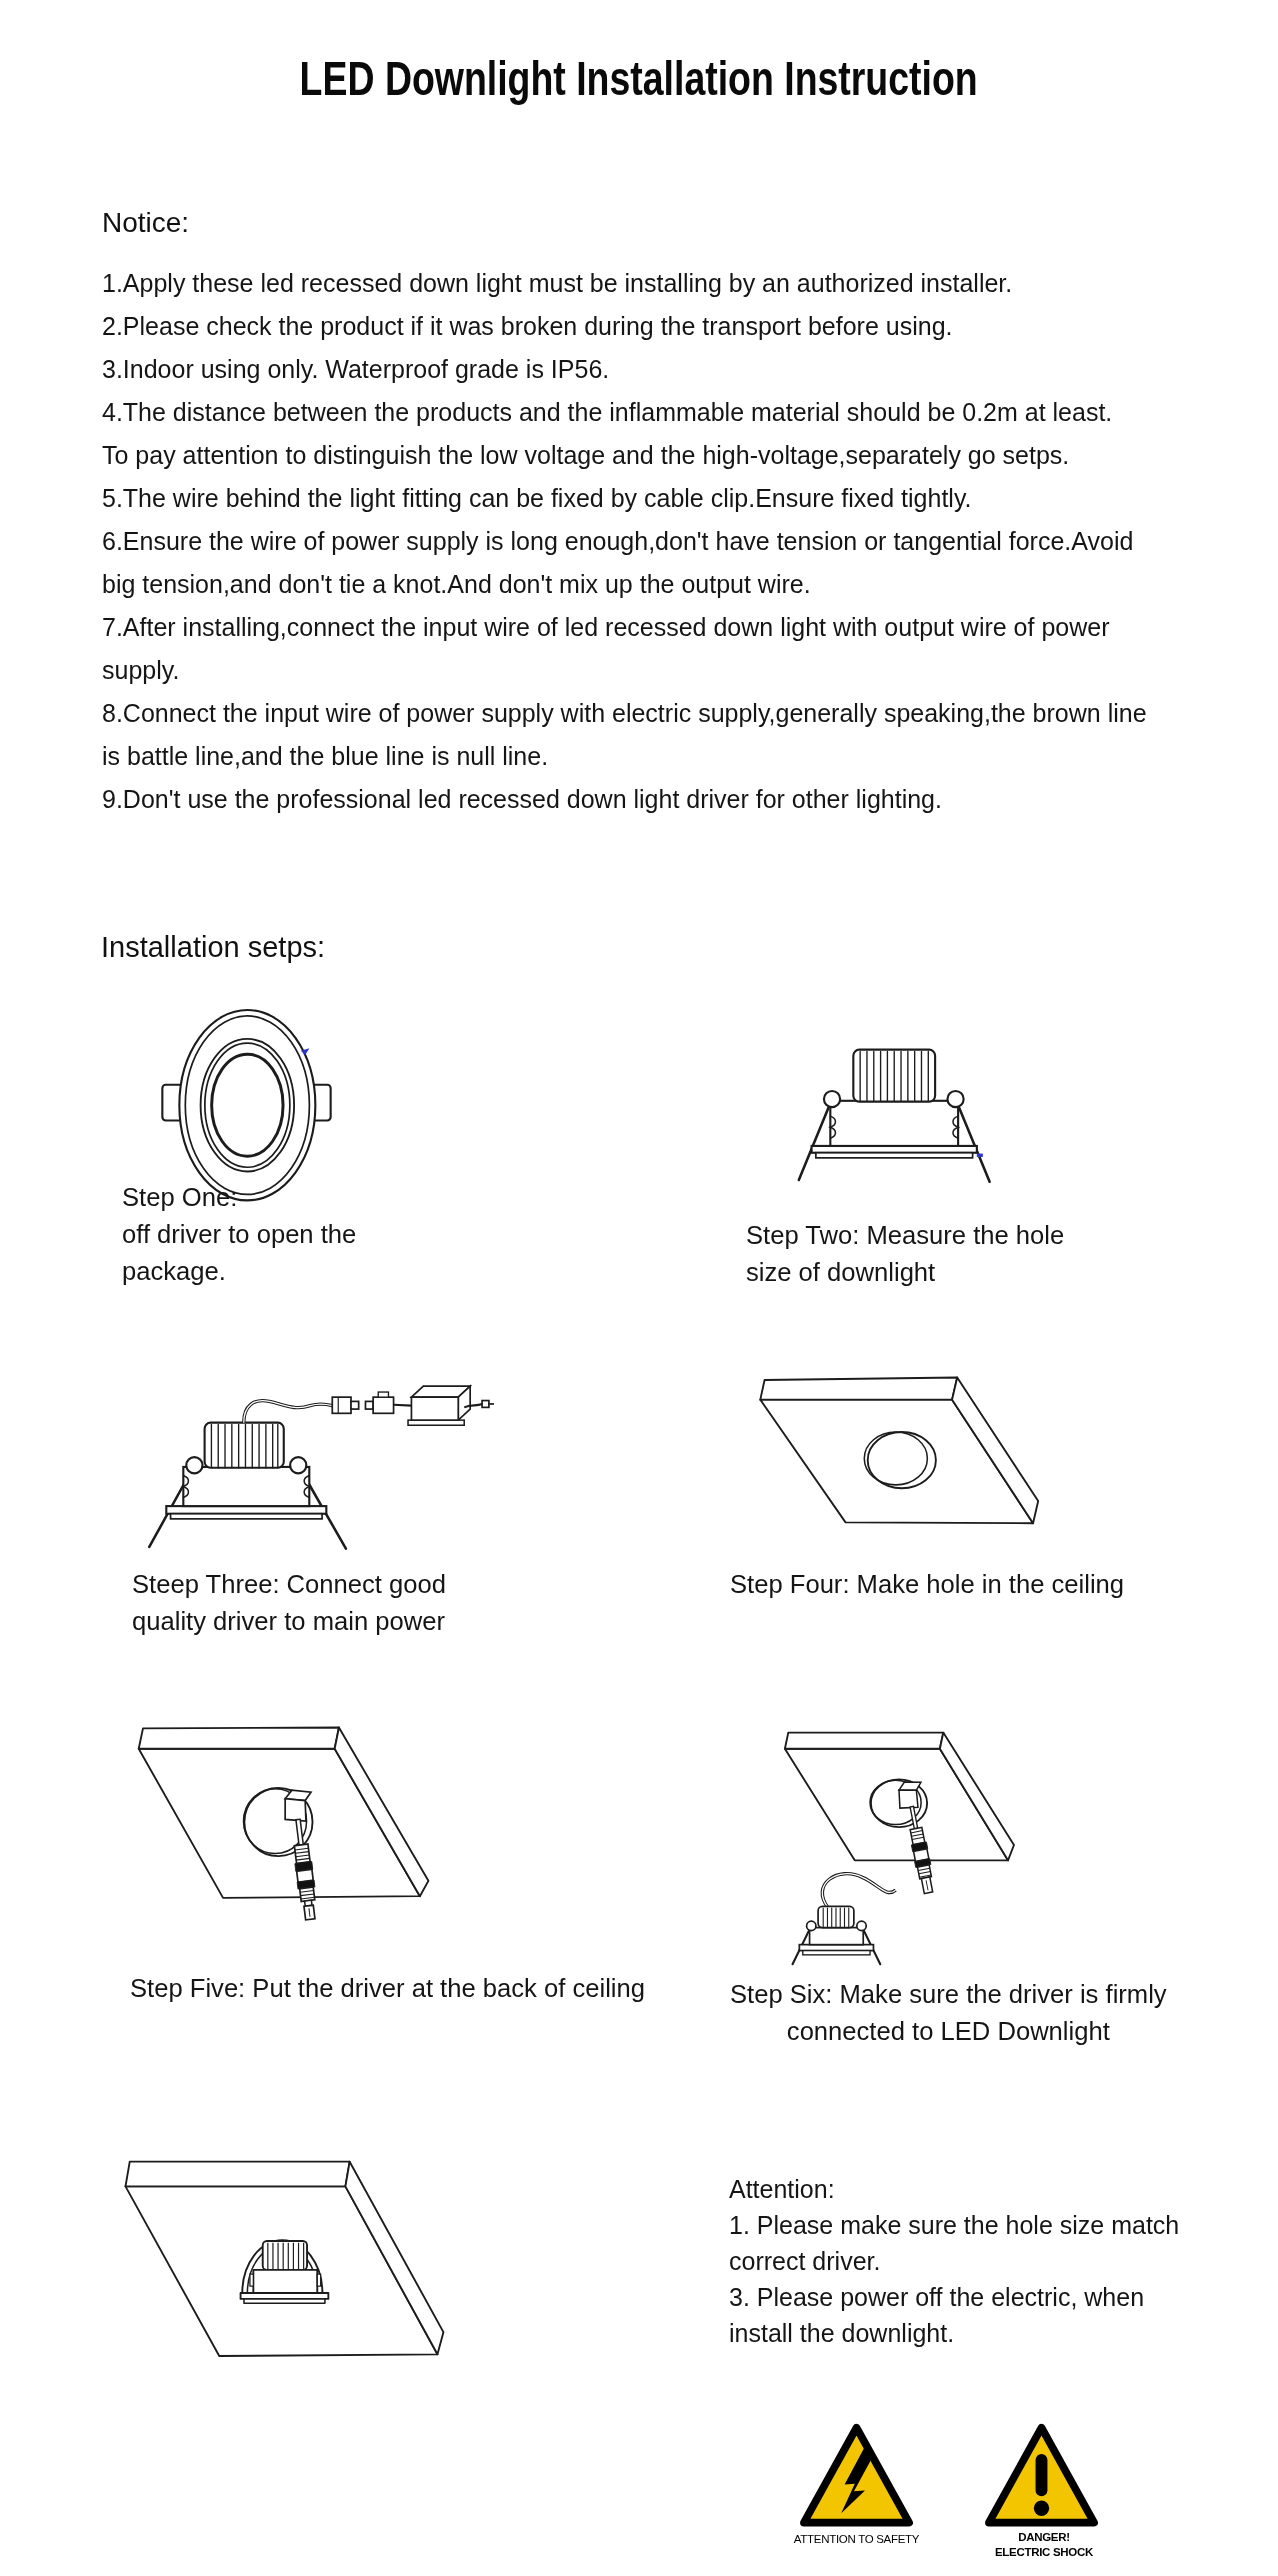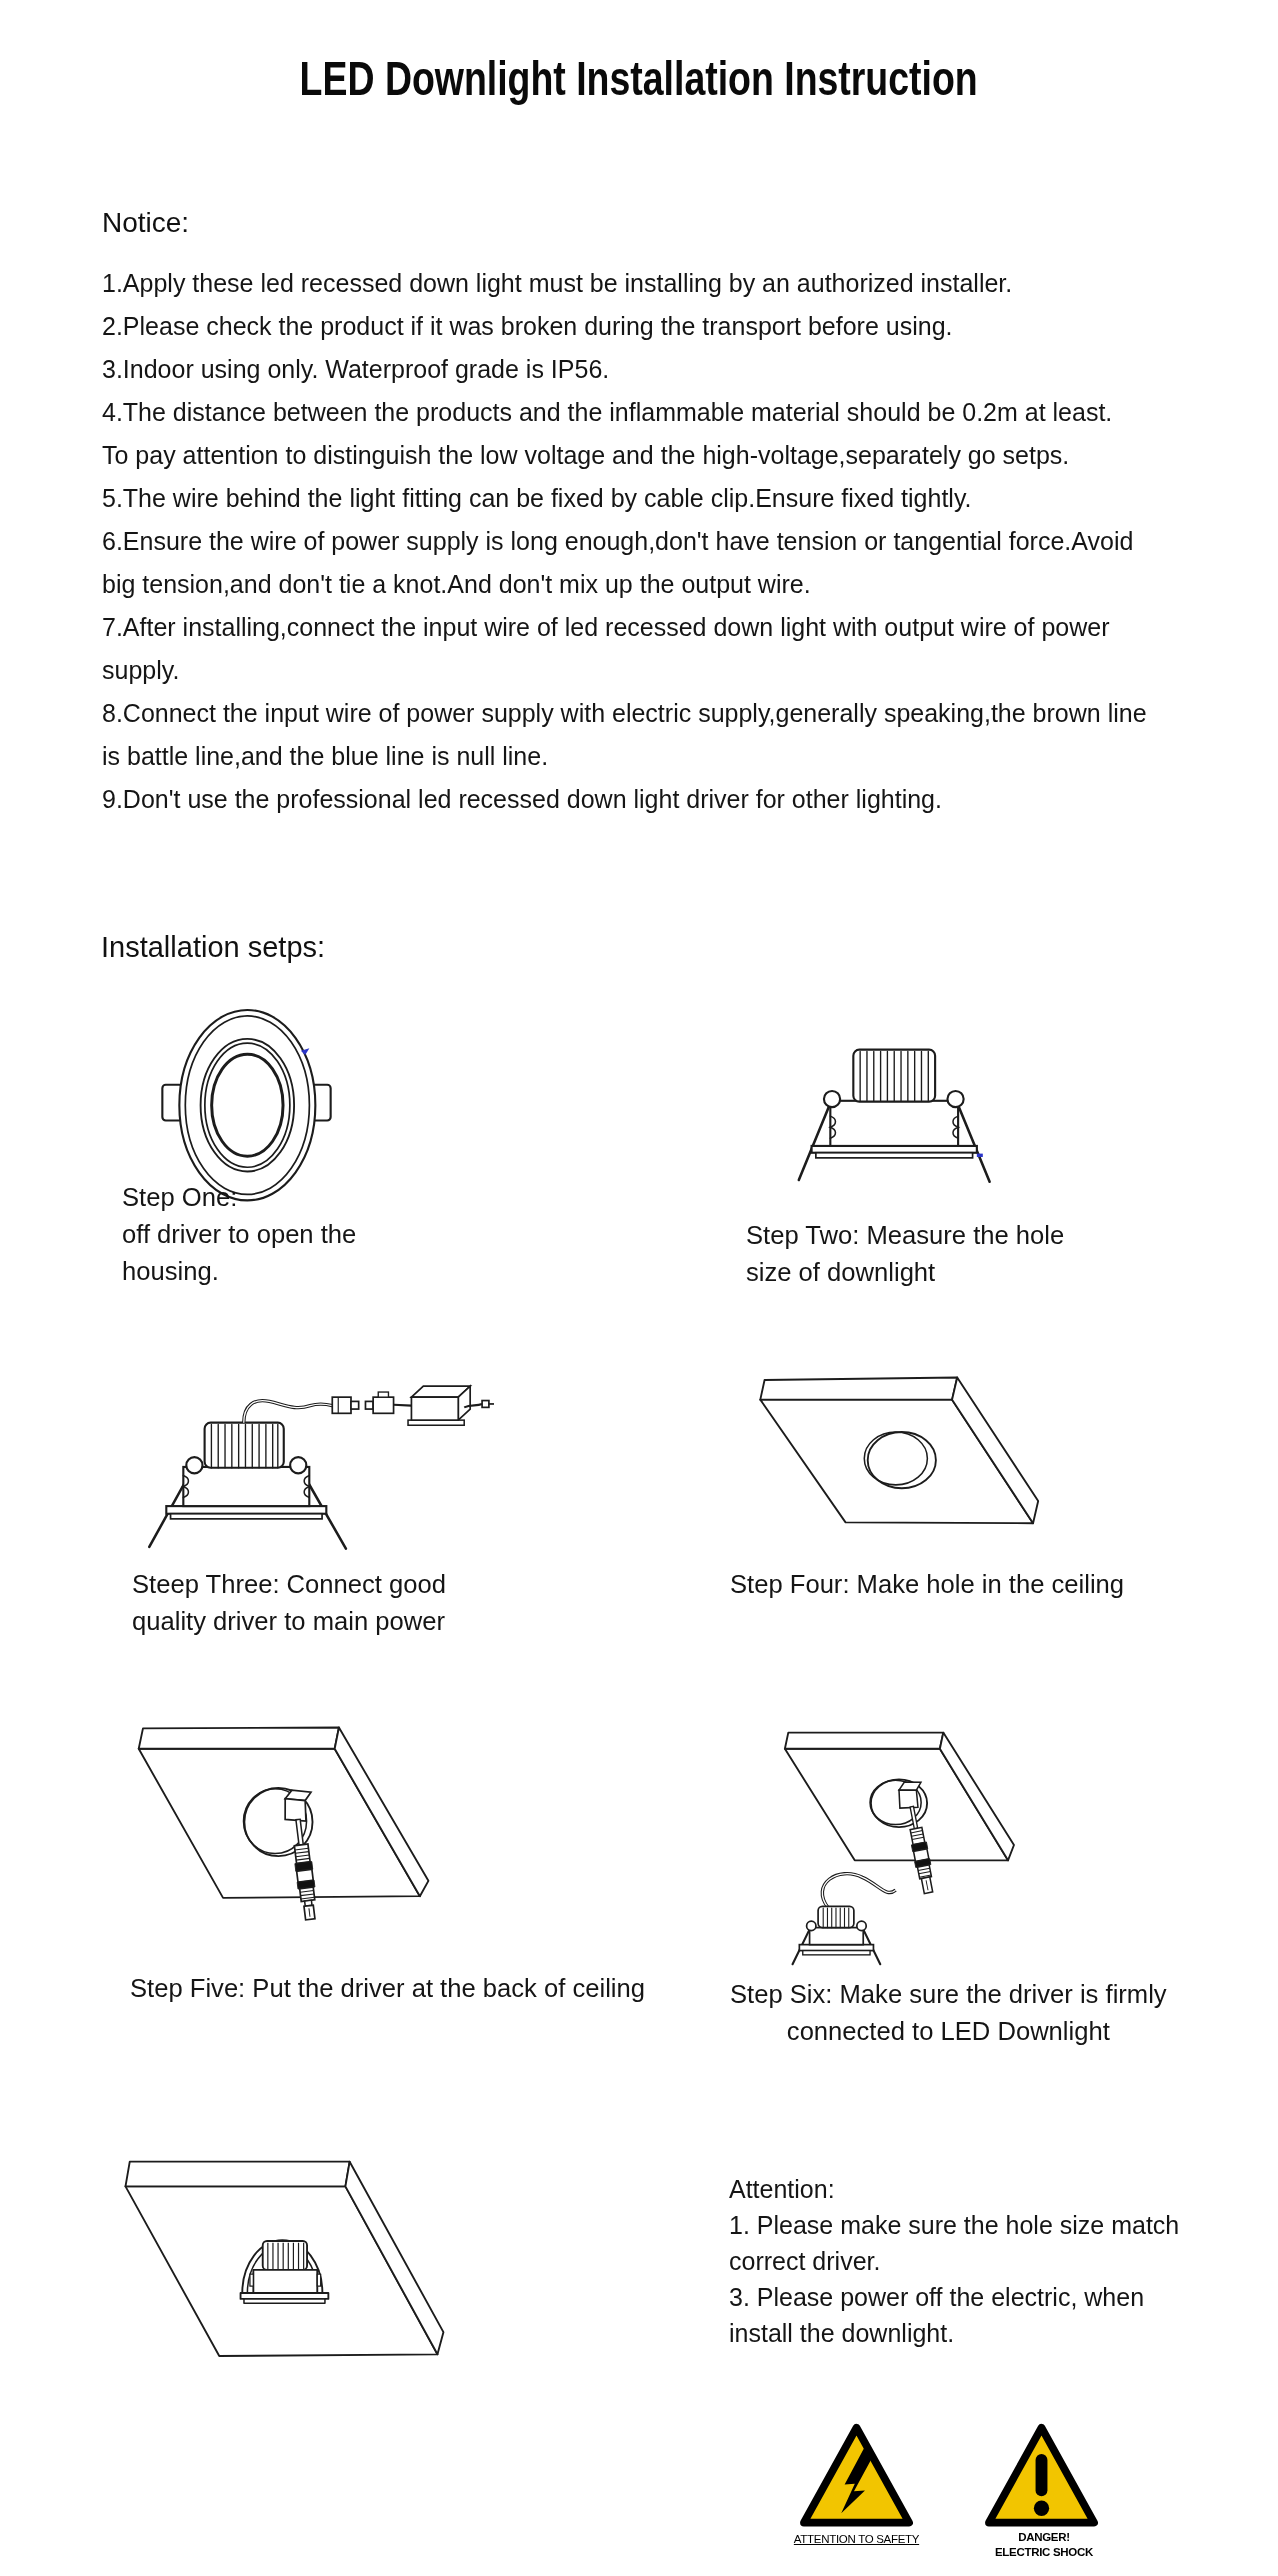--- a/index.html
+++ b/index.html
@@ -204,21 +204,21 @@
       <rect x="163" y="149" width="4" height="14" stroke-width="1.5"></rect>
       <rect x="242" y="149" width="4" height="14" stroke-width="1.5"></rect>
       <rect x="152" y="171" width="103" height="7" stroke-width="2.2"></rect>
       <rect x="156" y="178" width="95" height="5" stroke-width="1.8"></rect>
     </g>
   </svg>
 
   <div class="abs caption" style="left:122px;top:1179px;">
     <div class="cap-line">Step One:</div>
     <div class="cap-line">off driver to open the</div>
-    <div class="cap-line">housing.</div>
+    <div class="cap-line">package.</div>
   </div>
 
   <div class="abs caption" style="left:730px;top:1217px;margin-left:16px;">
     <div class="cap-line">Step Two: Measure the hole</div>
     <div class="cap-line">size of downlight</div>
   </div>
 
   <div class="abs caption" style="left:132px;top:1566px;">
     <div class="cap-line">Steep Three: Connect good</div>
     <div class="cap-line">quality driver to main power</div>
@@ -249,21 +249,21 @@
     <polygon points="70,9 132,121 8,121" stroke="#000" stroke-width="9" stroke-linejoin="round" fill="#F2C500"></polygon>
     <polygon points="79,33 56,76 68,75 52,110 80,83 67,84 87,47" fill="#000"></polygon>
   </svg>
 
   <svg class="abs" style="left:982px;top:2420px;" width="119" height="112" viewBox="0 0 140 132">
     <polygon points="70,9 132,121 8,121" stroke="#000" stroke-width="9" stroke-linejoin="round" fill="#F2C500"></polygon>
     <rect x="63" y="40" width="14" height="50" rx="7" fill="#000"></rect>
     <circle cx="70" cy="104" r="9" fill="#000"></circle>
   </svg>
 
-  <div class="abs warn-label" style="left:780px;top:2532px;width:153px;text-decoration:underline;">ATTENTION TO SAFETY</div>
+  <div class="abs warn-label" style="left:780px;top:2532px;width:153px;">ATTENTION TO SAFETY</div>
 
   <div class="abs" style="left:965px;top:2530px;width:158px;">
     <div class="warn-label bold">DANGER!</div>
     <div class="warn-label bold">ELECTRIC SHOCK</div>
   </div>
 
 </div>
 
 
 </body></html>

